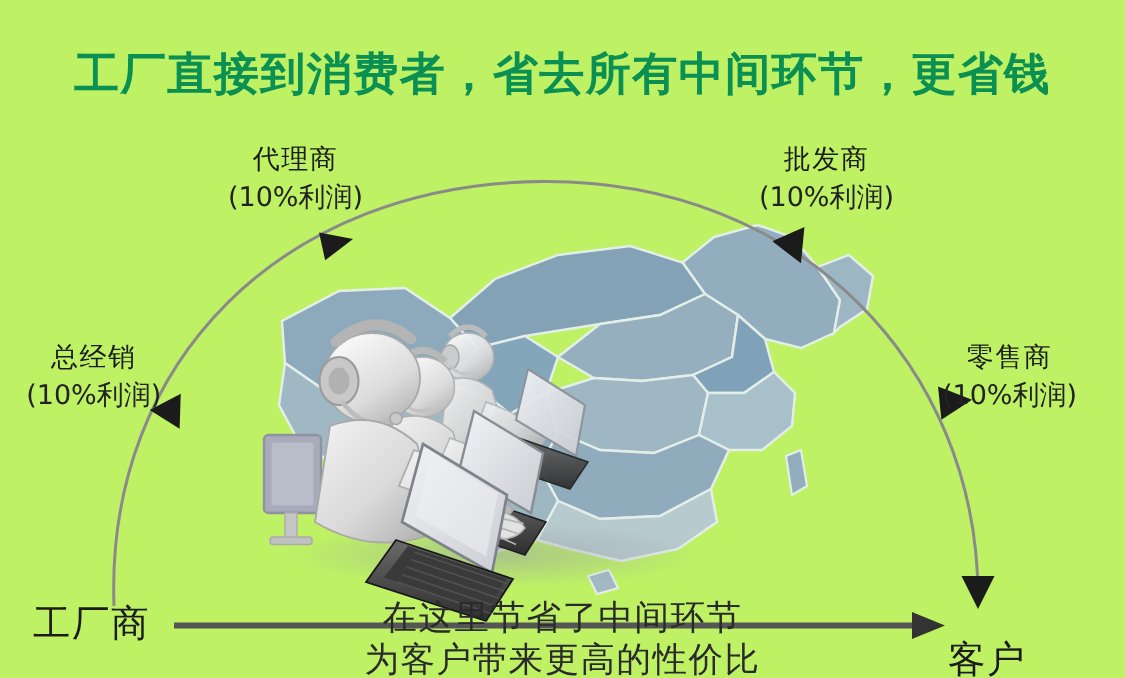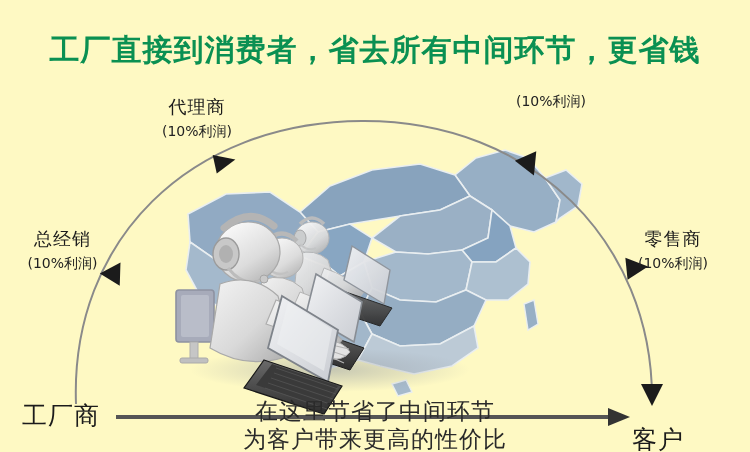--- a/index.html
+++ b/index.html
@@ -4,21 +4,21 @@
 <style>
   html, body {
     margin: 0;
     padding: 0;
     background: #ffffff;
   }
   #page {
     position: relative;
     width: 750px;
     height: 452px;
-    background: #fef9c3;
+    background: #bef264;
     overflow: hidden;
     font-family: "DejaVu Sans", "Liberation Sans", sans-serif;
   }
 
   
   #title {
     position: absolute;
     left: 0;
     top: 30px;
     width: 750px;
@@ -50,21 +50,21 @@
   }
   .node .big {
     display: block;
     font-size: 18px;
     font-weight: 500;
     line-height: 30px;
     letter-spacing: 1px;
   }
   .node .small {
     display: block;
-    font-size: 14px;
+    font-size: 18px;
     line-height: 19px;
     color: #222222;
     letter-spacing: 0px;
   }
 
   #node-agent     { left: 132px; top: 92px;  width: 130px; }
   #node-wholesale { left: 486px; top: 92px;  width: 130px; }
   #node-distrib   { left: 0;   top: 224px; width: 125px; }
   #node-retail    { left: 608px; top: 224px; width: 130px; }
 
@@ -241,20 +241,21 @@
       <polygon points="608,408 630,417 608,426" fill="#333333"></polygon>
     </g>
   </svg>
 
   <div class="node" id="node-agent">
     <span class="big">代理商</span>
     <span class="small">(10%利润)</span>
   </div>
 
   <div class="node" id="node-wholesale">
+    <span class="big">批发商</span>
     <span class="small">(10%利润)</span>
   </div>
 
   <div class="node" id="node-distrib">
     <span class="big">总经销</span>
     <span class="small">(10%利润)</span>
   </div>
 
   <div class="node" id="node-retail">
     <span class="big">零售商</span>

